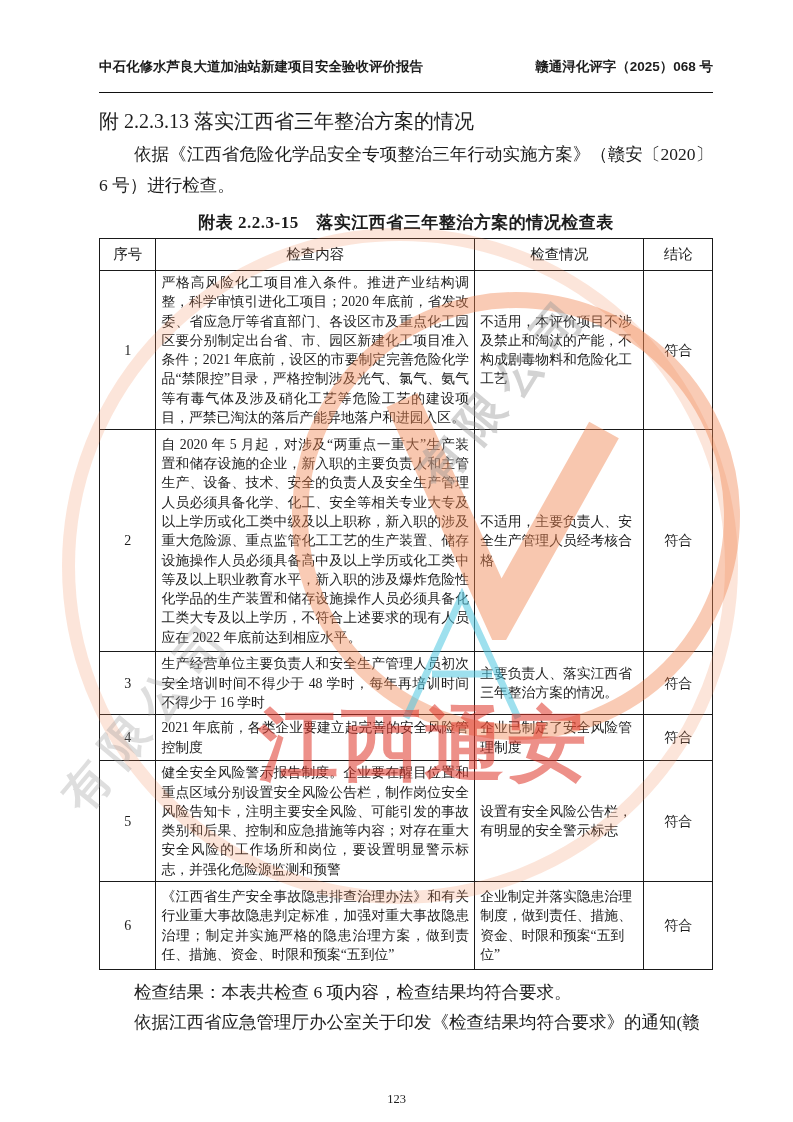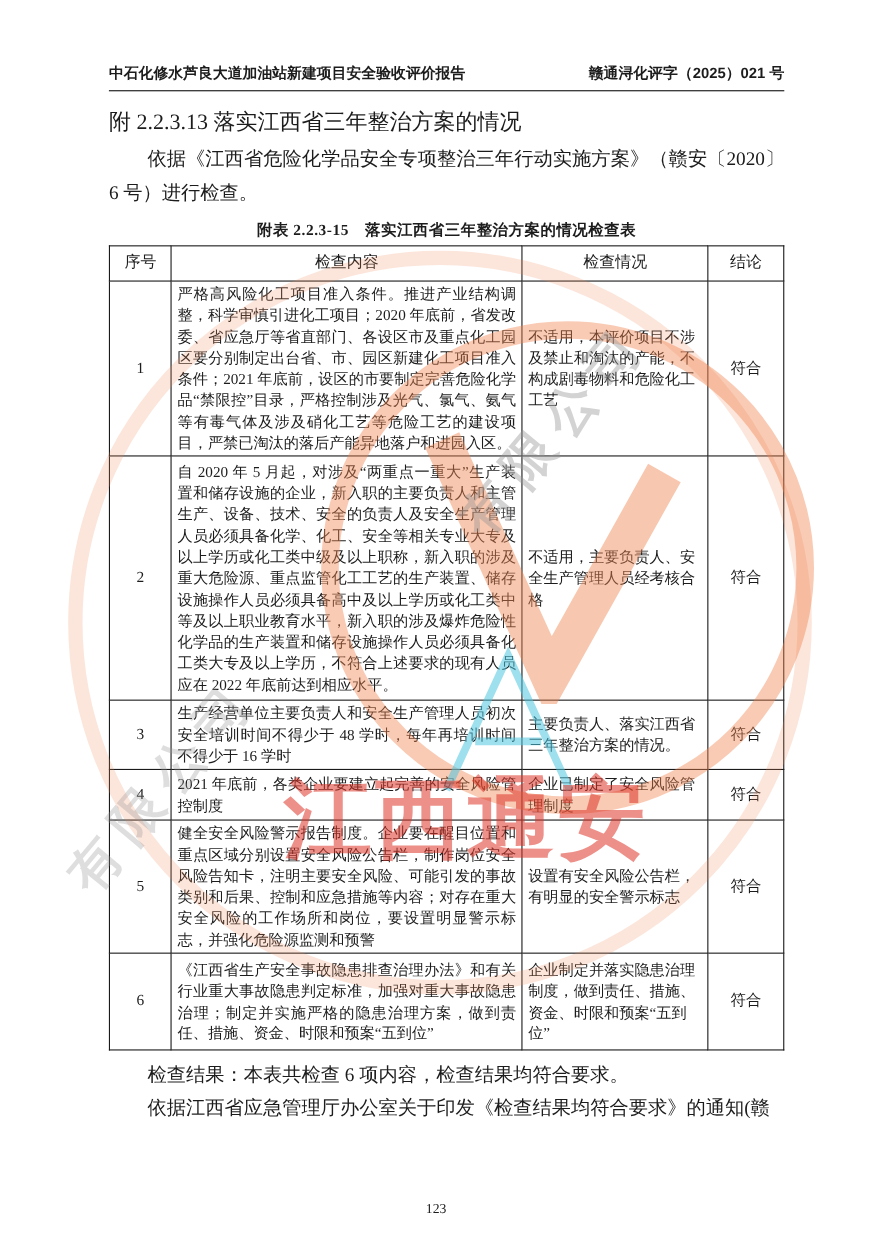--- a/index.html
+++ b/index.html
@@ -14,40 +14,40 @@
   }
   .content{
     position:absolute;
     left:99px; right:80px; top:58px;
   }
   
   .pg-header{
     display:flex;justify-content:space-between;align-items:flex-start;
     font-family:"Liberation Sans","DejaVu Sans",sans-serif;
     font-weight:700;font-size:13.5px;
-    padding-bottom:6px;
+    padding-bottom:16px;
     border-bottom:1.6px solid #111;
   }
   
   .h-section{
     font-size:20px;
     margin-top:13px;
     line-height:30px;
   }
   .para{
     font-size:17.5px;
     line-height:31px;
     text-indent:2em;
     text-align:justify;
     margin-top:3px;
   }
   .table-title{
     text-align:center;
     font-weight:700;
-    font-size:14px;
+    font-size:17px;
     margin-top:10px;
     margin-bottom:4px;
     letter-spacing:.5px;
   }
   
   table.check{
     width:100%;
     border-collapse:collapse;
     table-layout:fixed;
     font-size:13.8px;
@@ -120,21 +120,21 @@
 </style>
 </head>
 <body>
 
 <div class="page">
 
   <div class="content">
 
     <div class="pg-header">
       <span>中石化修水芦良大道加油站新建项目安全验收评价报告</span>
-      <span>赣通浔化评字（2025）021 号</span>
+      <span>赣通浔化评字（2025）068 号</span>
     </div>
 
     <div class="h-section">附 2.2.3.13 落实江西省三年整治方案的情况</div>
 
     <div class="para">依据《江西省危险化学品安全专项整治三年行动实施方案》（赣安〔2020〕6 号）进行检查。</div>
 
     <div class="table-title">附表 2.2.3-15　落实江西省三年整治方案的情况检查表</div>
 
     <table class="check">
       <colgroup>

